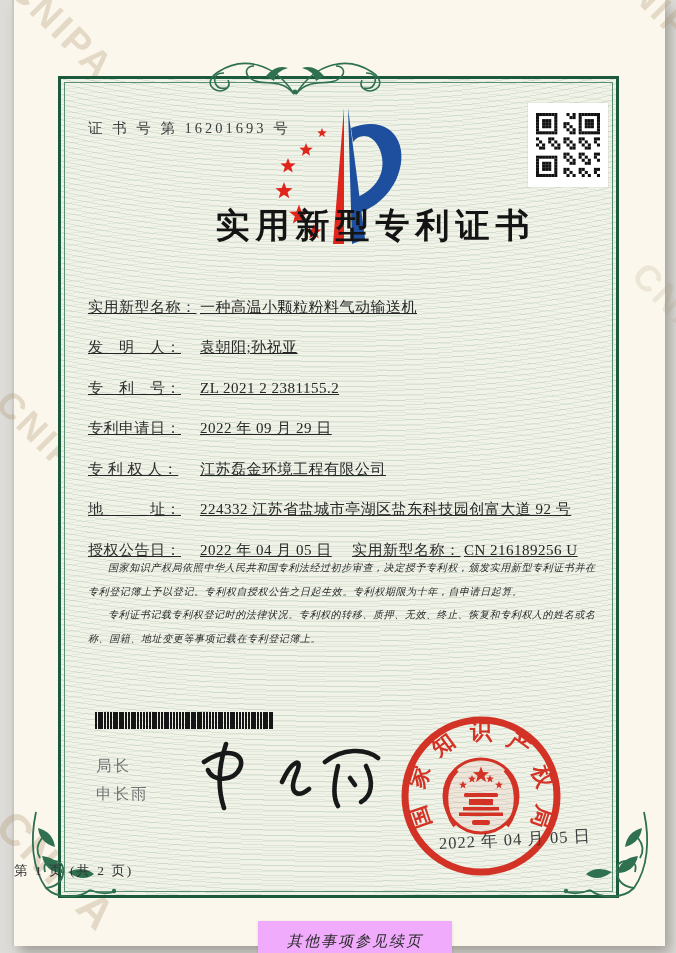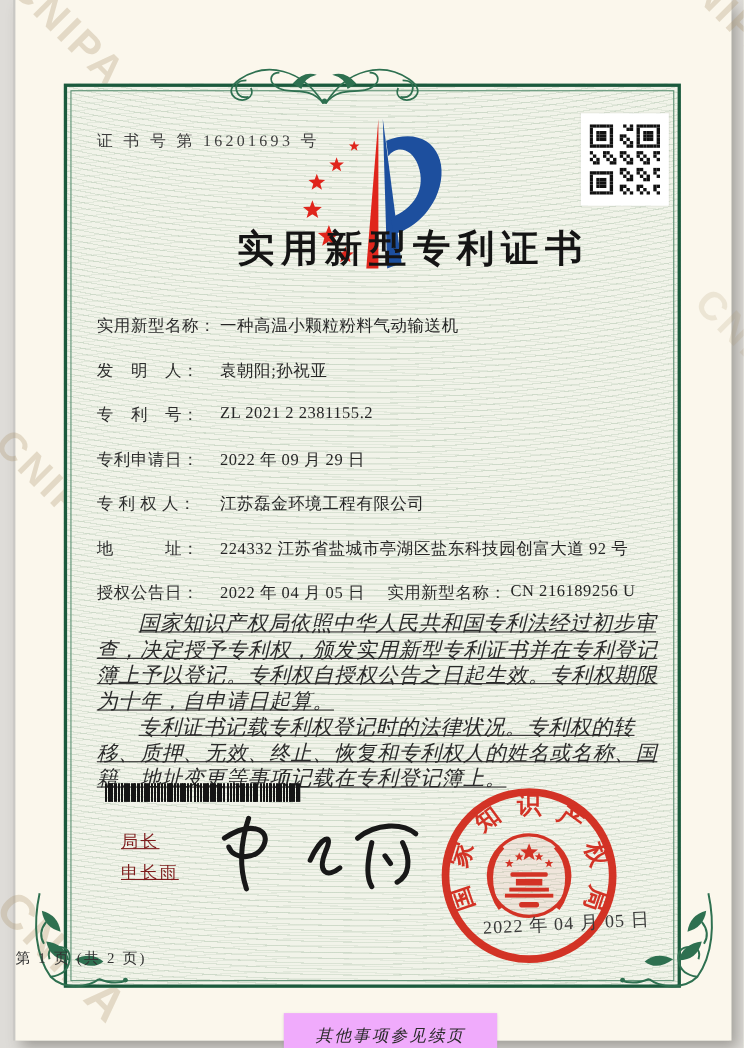--- a/index.html
+++ b/index.html
@@ -37,37 +37,37 @@
   }
   .cert-no{position:absolute;left:74px;top:119px;font-size:14.5px;letter-spacing:3px;color:#3c3c3c;}
   .logo{position:absolute;left:258px;top:96px;width:140px;height:150px;}
   .qr-box{position:absolute;left:514px;top:103px;width:80px;height:84px;background:#ffffff;box-shadow:0 0 0 1px rgba(0,0,0,.04);}
   .qr-box svg{position:absolute;left:8px;top:10px;}
   .title{
     position:absolute;left:0;top:203px;width:651px;text-align:center;
     font-size:34px;font-weight:600;letter-spacing:6px;color:#141414;margin-left:36px;
   }
   .fields{position:absolute;left:74px;top:287px;width:515px;font-size:15px;color:#262626;}
-  .frow{display:flex;align-items:flex-start;height:40.5px;}
+  .frow{display:flex;align-items:center;height:40.5px;text-decoration:underline;}
   .flabel{width:112px;flex:none;letter-spacing:.5px;color:#2d2d2d;}
   .fvalue{letter-spacing:.5px;}
   .grant-date{width:152px;flex:none;}
   .body-text{
     position:absolute;left:74px;top:556px;width:514px;
-    font-size:19px;line-height:23.5px;color:#2a2a2a;font-style:italic;letter-spacing:.6px;text-decoration:underline;
+    font-size:10px;line-height:23.5px;color:#2a2a2a;font-style:italic;letter-spacing:.6px;
   }
   .body-text p{margin:0;text-indent:2em;}
   .barcode{
     position:absolute;left:81px;top:712px;width:178px;height:17px;
     background-image:
       repeating-linear-gradient(90deg,#151515 0 2px,rgba(0,0,0,0) 2px 3px),
       repeating-linear-gradient(90deg,rgba(0,0,0,0) 0 4px,#151515 4px 6px,rgba(0,0,0,0) 6px 11px),
       repeating-linear-gradient(90deg,rgba(0,0,0,0) 0 7px,#151515 7px 8px,rgba(0,0,0,0) 8px 13px);
   }
-  .sig-block{position:absolute;left:96px;top:752px;font-size:15.5px;color:#7f1d1d;line-height:28px;letter-spacing:2px;text-decoration:underline;}
+  .sig-block{position:absolute;left:82px;top:752px;font-size:15.5px;color:#737373;line-height:28px;letter-spacing:2px;}
   .sig-svg{position:absolute;left:168px;top:728px;}
   .seal{position:absolute;left:382px;top:711px;width:170px;height:170px;opacity:.94;}
   .seal-date{
     position:absolute;left:406px;top:829px;width:190px;text-align:center;
     font-size:16.5px;color:#3a3a3a;letter-spacing:1px;transform:rotate(-3deg);
   }
   .page-num{position:absolute;left:0;top:862px;width:651px;text-align:left;font-size:13.5px;color:#333;letter-spacing:2px;}
   .cont-box{
     position:absolute;left:244px;top:921px;width:194px;height:40px;background:#f0abfc;
     display:flex;align-items:center;justify-content:center;

